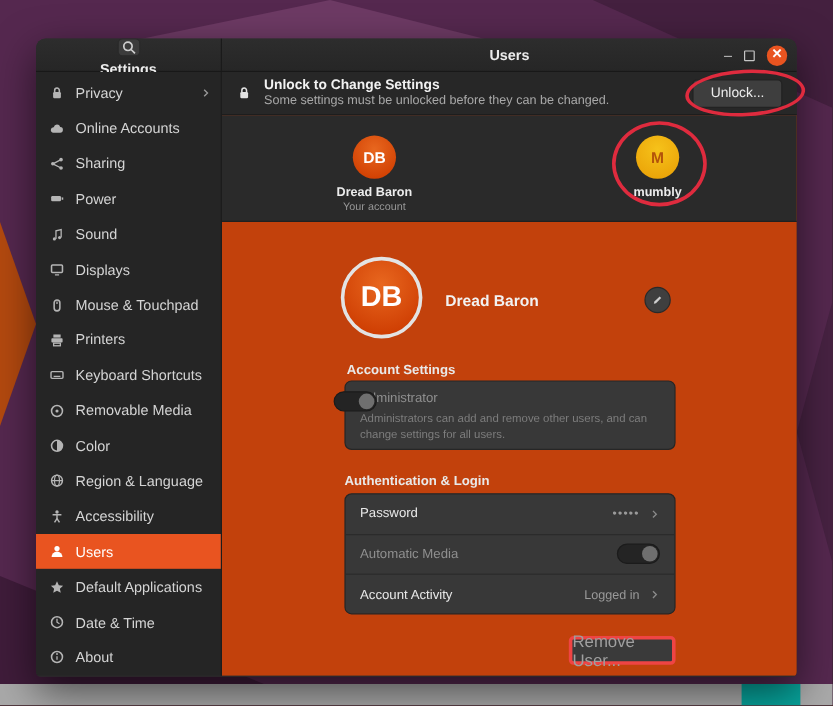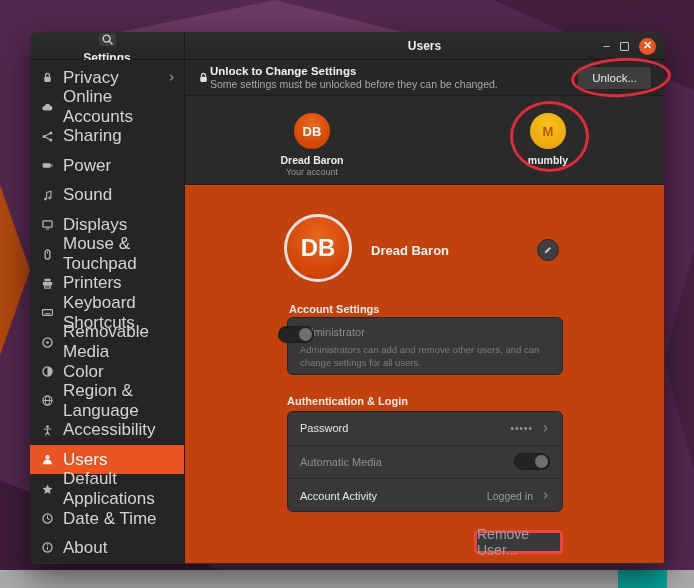--- a/index.html
+++ b/index.html
@@ -24,33 +24,33 @@
   .tb-title{flex:1;text-align:center;font-size:12px;font-weight:bold;color:#ececec;}
   .tb-right{flex:1;position:relative;display:flex;align-items:center;justify-content:center;}
   .win-controls{position:absolute;right:8px;top:0;height:28px;display:flex;align-items:center;gap:10px;}
   .wc-min{color:#c6c6c6;font-size:12px;line-height:10px;}
   .wc-max{width:9px;height:9px;border:1px solid #c6c6c6;border-radius:1px;}
   .wc-close{width:17px;height:17px;border-radius:50%;background:#E95420;color:#fff;font-size:11px;line-height:15px;text-align:center;font-weight:bold;}
 
   
   .body{display:flex;height:503px;}
   .sidebar{width:155px;background:#252525;border-right:1px solid #1c1c1c;padding-top:3px;}
-  .side-item{height:29.4px;display:flex;align-items:center;gap:9px;padding:0 8px 0 11px;color:#d4d4d4;font-size:17px;}
+  .side-item{height:29.4px;display:flex;align-items:center;gap:9px;padding:0 8px 0 11px;color:#d4d4d4;font-size:12px;}
   .side-item .icn{color:#b5b5b5;}
   .side-item.active{background:#E95420;color:#fff;}
   .side-item.active .icn{color:#fff;}
   .side-item .chev{margin-left:auto;color:#9a9a9a;}
 
   .icn{width:13px;height:13px;display:inline-flex;flex:none;}
   .icn svg{width:100%;height:100%;display:block;}
   .icn-sm{width:9px;height:9px;}
 
   
   .content{flex:1;display:flex;flex-direction:column;background:#2d2d2d;}
-  .banner{height:36px;background:#272727;border-bottom:1px solid #1d1d1d;display:flex;align-items:center;padding-left:12px;position:relative;}
+  .banner{height:36px;background:#272727;border-bottom:1px solid #1d1d1d;display:flex;align-items:center;gap:10px;padding-left:12px;position:relative;}
   .banner .icn{color:#e2e2e2;}
   .banner-title{font-size:11.5px;font-weight:bold;color:#f2f2f2;line-height:1.25;}
   .banner-sub{font-size:10.5px;color:#a8a8a8;line-height:1.25;}
   .unlock-btn{position:absolute;right:12px;top:6px;height:24px;padding:0 14px;background:#3e3e3e;border:1px solid #222;border-radius:4px;color:#ececec;font-size:11.5px;display:flex;align-items:center;}
 
   .content-body{position:relative;flex:1;background:#c2410c;}
   .user-strip{position:absolute;left:0;top:0;right:0;height:89px;background:#2a2a2a;border-bottom:1px solid #202020;}
   .user-col{position:absolute;width:72px;text-align:center;}
   .avatar-sm{width:36px;height:36px;border-radius:50%;margin:0 auto;display:flex;align-items:center;justify-content:center;font-weight:bold;font-size:13px;color:#fff;}
   .avatar-db{background:radial-gradient(circle at 50% 32%, #e8671f, #cf3d00 88%);}

